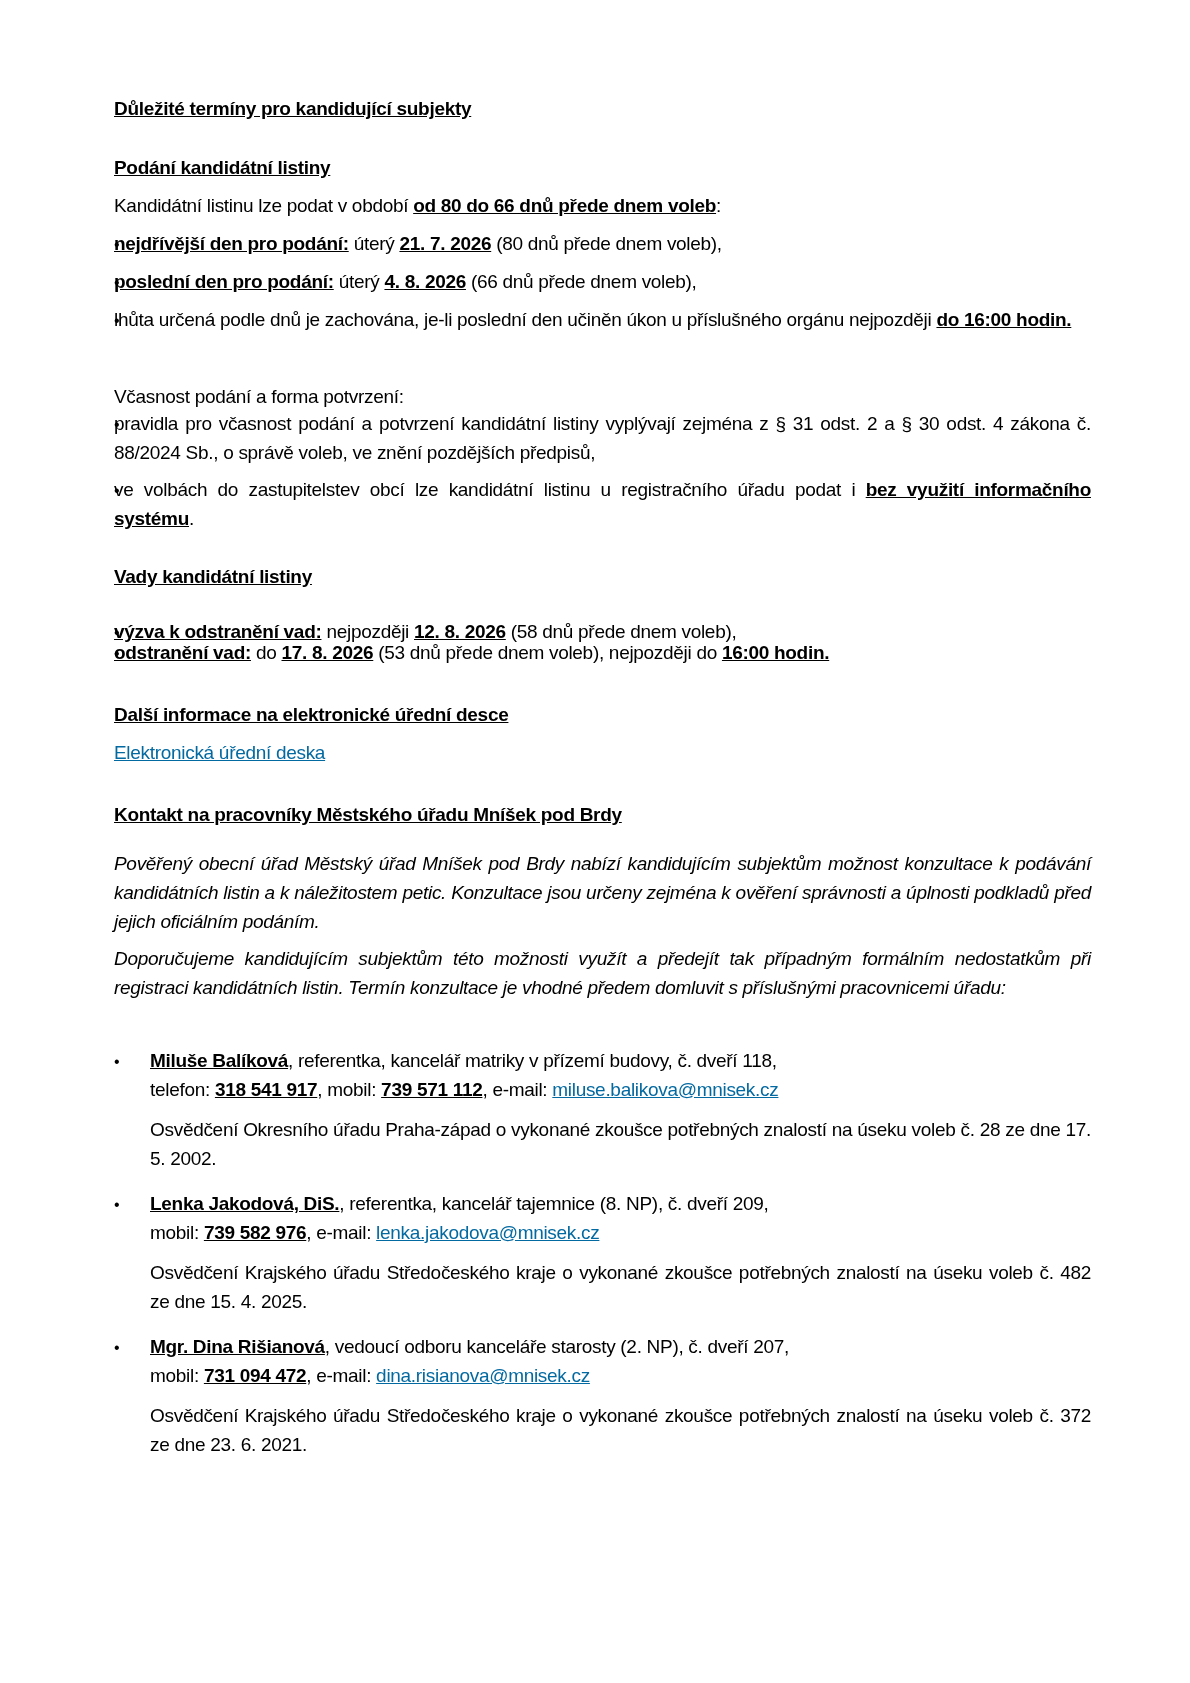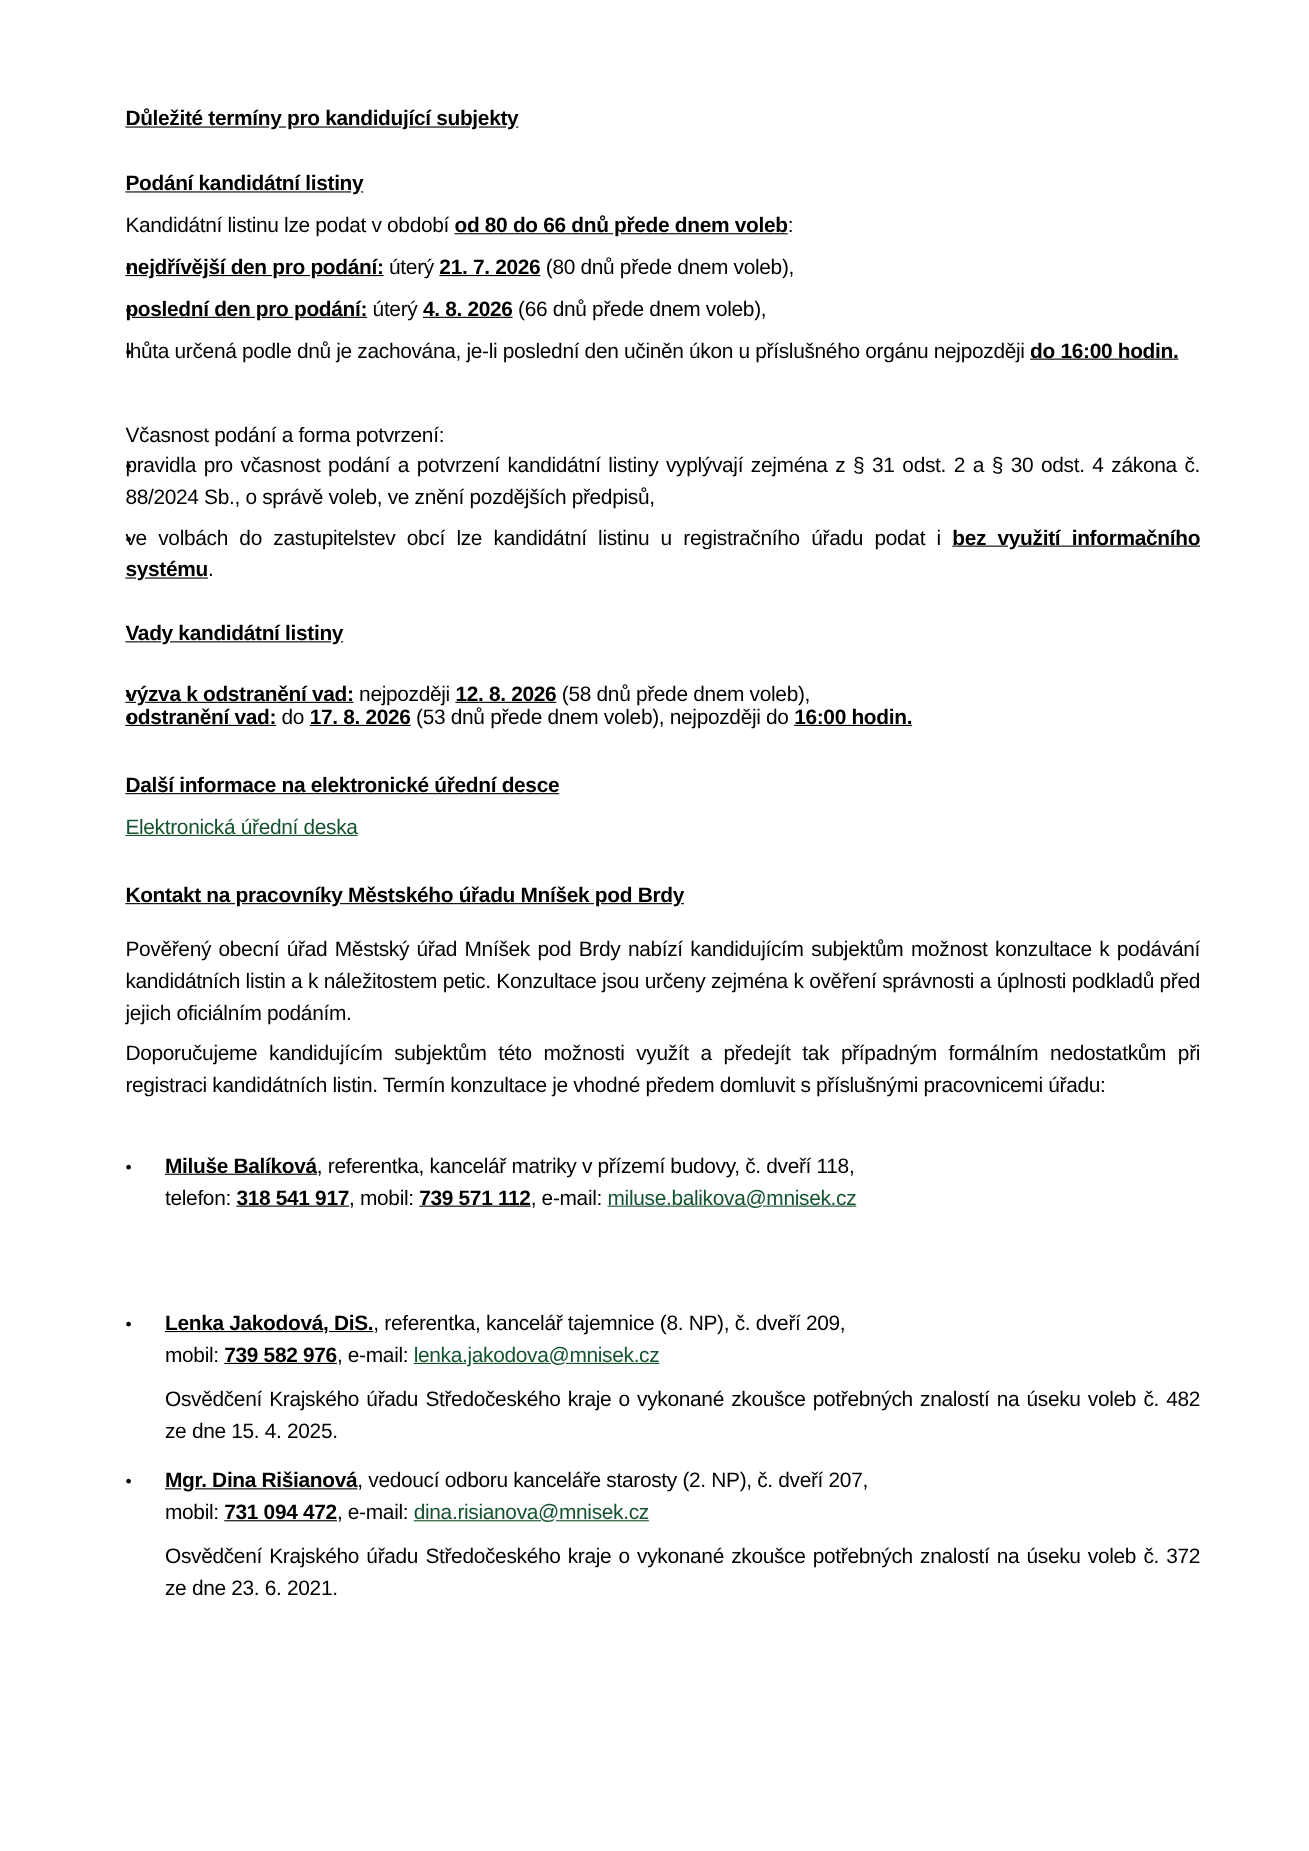--- a/index.html
+++ b/index.html
@@ -4,27 +4,27 @@
 <style>
   html, body { margin: 0; padding: 0; background: #ffffff; }
   body {
     width: 1190px; height: 1683px; position: relative; overflow: hidden;
     font-family: "Liberation Sans", sans-serif; color: #000000;
   }
   .page { position: absolute; left: 114px; top: 100px; width: 977px; }
   .t { font-size: 19px; letter-spacing: -0.3px; line-height: 29px; }
   .b { font-weight: bold; text-decoration: underline; }
   .u { text-decoration: underline; }
-  .link { color: #14532d; text-decoration: underline; cursor: pointer; }
+  .link { color: #0369a1; text-decoration: underline; cursor: pointer; }
   .abs { position: absolute; left: 0; width: 977px; }
   .bullet { position: absolute; left: 0; width: 977px; }
   .bullet .dot { position: absolute; left: 0; top: 0; width: 14px; }
   .bullet .dot::before { content: "\2022"; font-size: 16px; }
   .bullet .txt { text-align: justify; }
-  .just { text-align: justify; }
+  .just { text-align: justify; font-style: italic; }
   .contact .txt { margin-left: 36px; }
   .note { margin-left: 36px; margin-top: 11px; text-align: justify; }
 </style>
 </head>
 <body>
 
 <div class="page">
 
   <div class="abs t b u" style="top:-6px">Důležité termíny pro kandidující subjekty</div>
 
@@ -84,20 +84,21 @@
   <div class="abs t just" style="top:749px">Pověřený obecní úřad Městský úřad Mníšek pod Brdy nabízí kandidujícím subjektům možnost konzultace k podávání kandidátních listin a k náležitostem petic. Konzultace jsou určeny zejména k ověření správnosti a úplnosti podkladů před jejich oficiálním podáním.</div>
 
   <div class="abs t just" style="top:844px">Doporučujeme kandidujícím subjektům této možnosti využít a předejít tak případným formálním nedostatkům při registraci kandidátních listin. Termín konzultace je vhodné předem domluvit s příslušnými pracovnicemi úřadu:</div>
 
   <div class="bullet t contact" style="top:946px">
     <span class="dot"></span>
     <div class="txt">
       <span class="b">Miluše Balíková</span><span>, referentka, kancelář matriky v přízemí budovy, č. dveří 118,</span><br>
       <span>telefon: </span><span class="b">318 541 917</span><span>, mobil: </span><span class="b">739 571 112</span><span>, e-mail: </span><a class="link">miluse.balikova@mnisek.cz</a>
     </div>
+    <div class="note">Osvědčení Okresního úřadu Praha-západ o vykonané zkoušce potřebných znalostí na úseku voleb č. 28 ze dne 17. 5. 2002.</div>
   </div>
 
   <div class="bullet t contact" style="top:1089px">
     <span class="dot"></span>
     <div class="txt">
       <span class="b">Lenka Jakodová, DiS.</span><span>, referentka, kancelář tajemnice (8. NP), č. dveří 209,</span><br>
       <span>mobil: </span><span class="b">739 582 976</span><span>, e-mail: </span><a class="link">lenka.jakodova@mnisek.cz</a>
     </div>
     <div class="note">Osvědčení Krajského úřadu Středočeského kraje o vykonané zkoušce potřebných znalostí na úseku voleb č. 482 ze dne 15. 4. 2025.</div>
   </div>

